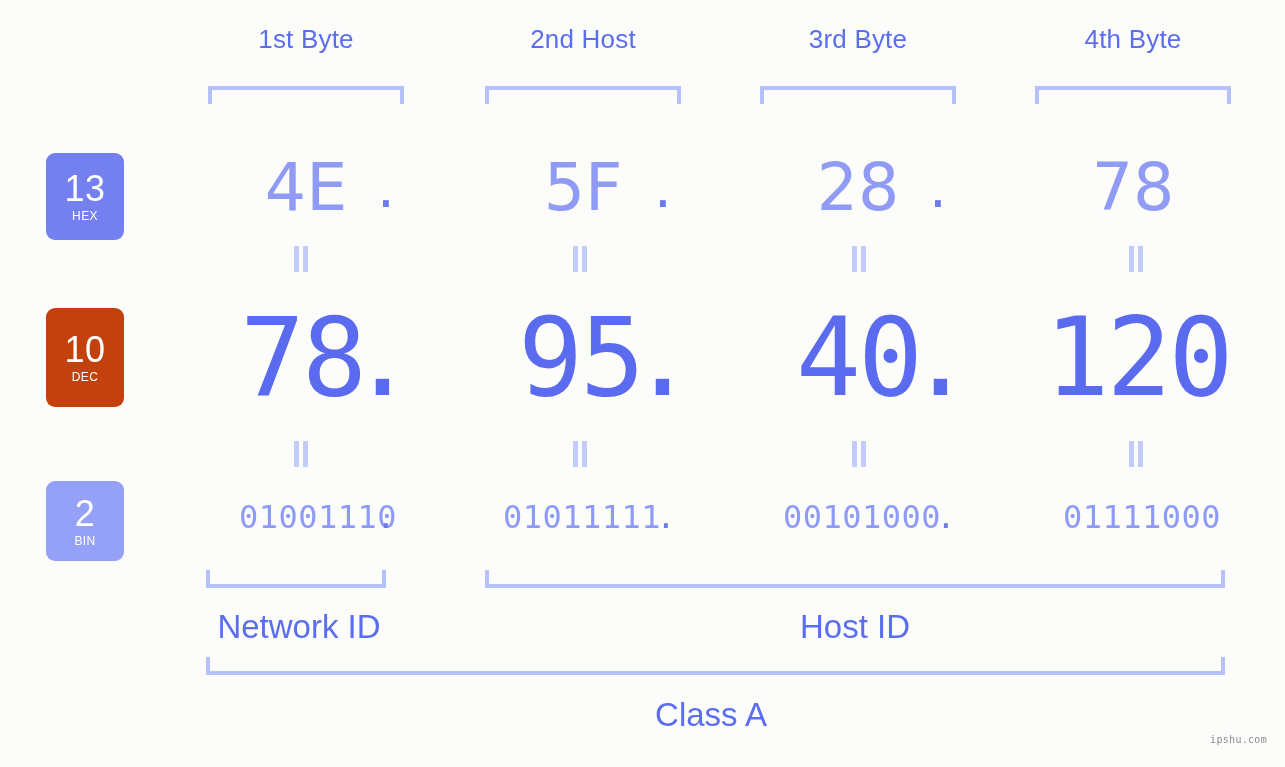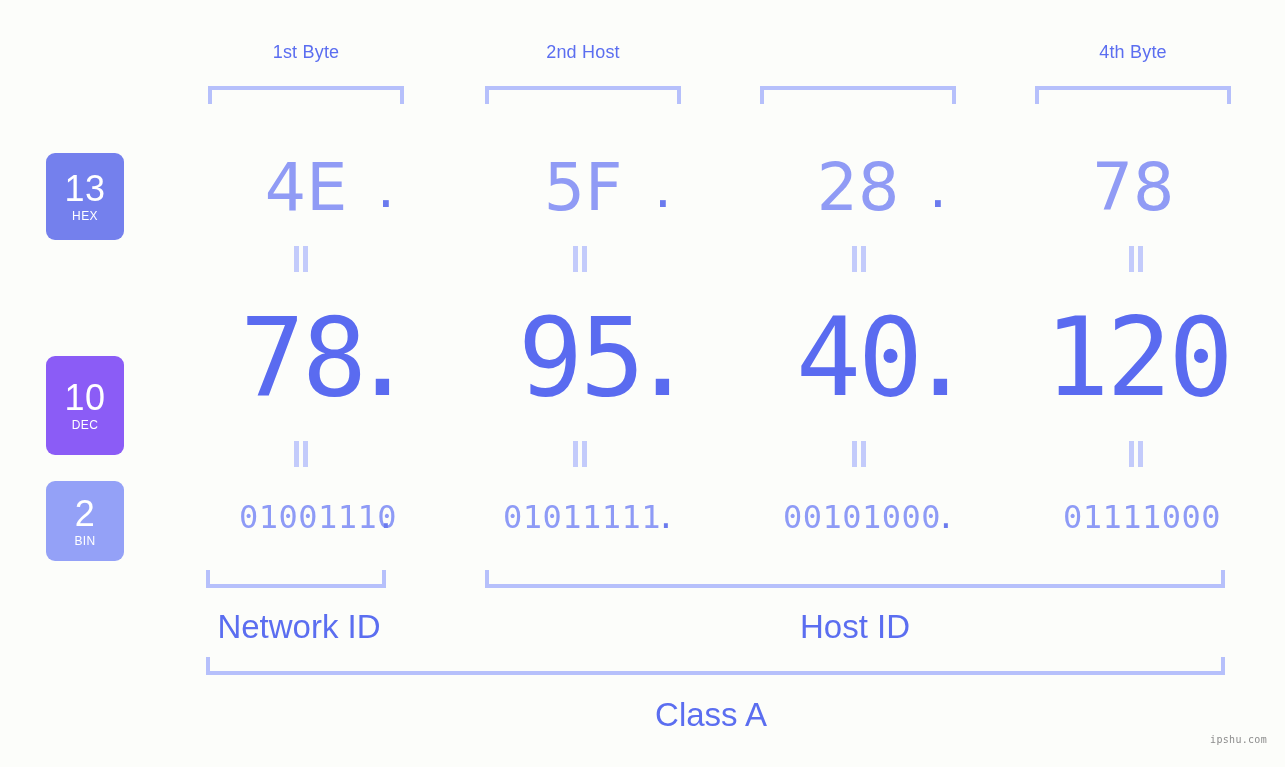--- a/index.html
+++ b/index.html
@@ -16,23 +16,23 @@
   #stage {
     position: relative;
     width: 1285px;
     height: 767px;
     background: #fcfdfa;
   }
 
   
   .byte-label {
     position: absolute;
-    top: 32px;
-    text-align: center;
-    font-size: 18px;
+    top: 19px;
+    text-align: center;
+    font-size: 26px;
     color: #5b6ef0;
     letter-spacing: 0.2px;
     line-height: 40px;
     white-space: nowrap;
   }
 
   
   .bracket-down {            
     position: absolute;
     border-top: 4px solid #b6c0fb;
@@ -67,21 +67,21 @@
     font-weight: 400;
     letter-spacing: 0.5px;
   }
   .badge .nm {
     font-size: 12px;
     font-weight: 400;
     margin-top: 3px;
     letter-spacing: 0.4px;
   }
   .badge-hex { top: 153px; height: 87px; background: #7480ed; }
-  .badge-dec { top: 308px; height: 99px; background: #8b5cf6; margin-top: 48px; }
+  .badge-dec { top: 308px; height: 99px; background: #c2410c; }
   .badge-bin { top: 481px; height: 80px; background: #94a1f7; }
 
   
   .row { position: absolute; left: 150px; width: 1110px; }
 
   .cell {
     position: absolute;
     text-align: center;
     white-space: nowrap;
   }
@@ -179,20 +179,21 @@
     letter-spacing: 0.3px;
   }
 </style>
 </head>
 <body>
 
 <div id="stage">
 
   <div class="byte-label" style="left:206px; width:200px;">1st Byte</div>
   <div class="byte-label" style="left:483px; width:200px;">2nd Host</div>
+  <div class="byte-label" style="left:758px; width:200px;">3rd Byte</div>
   <div class="byte-label" style="left:1033px; width:200px;">4th Byte</div>
 
   <div class="bracket-down" style="left:208px; top:86px; width:196px;"></div>
   <div class="bracket-down" style="left:485px; top:86px; width:196px;"></div>
   <div class="bracket-down" style="left:760px; top:86px; width:196px;"></div>
   <div class="bracket-down" style="left:1035px; top:86px; width:196px;"></div>
 
   <div class="badge badge-hex">
     <span class="num">13</span>
     <span class="nm">HEX</span>

